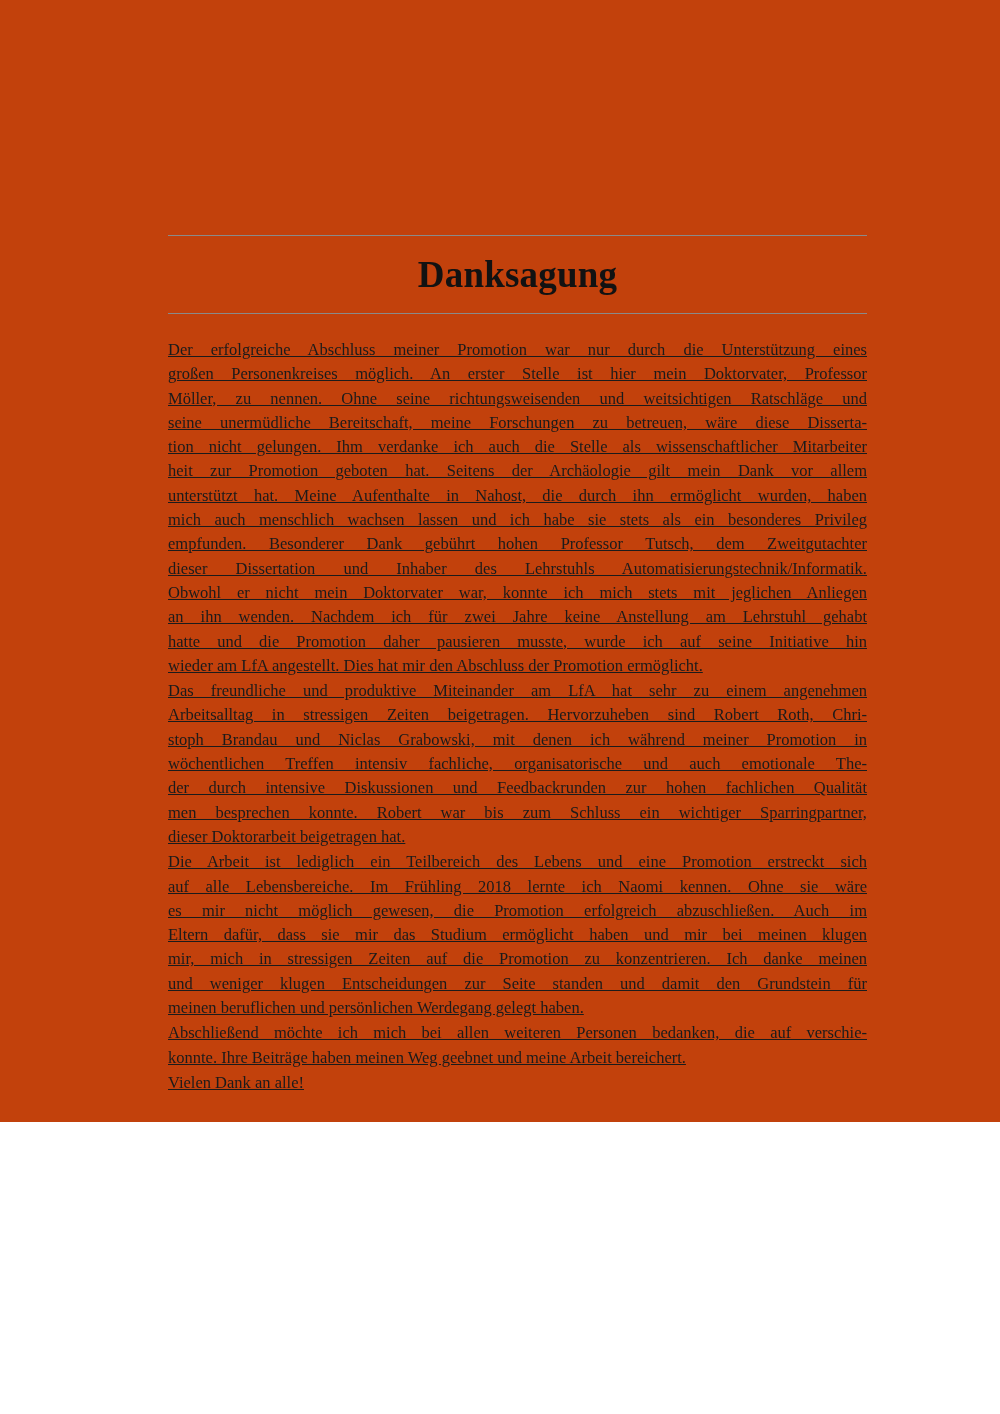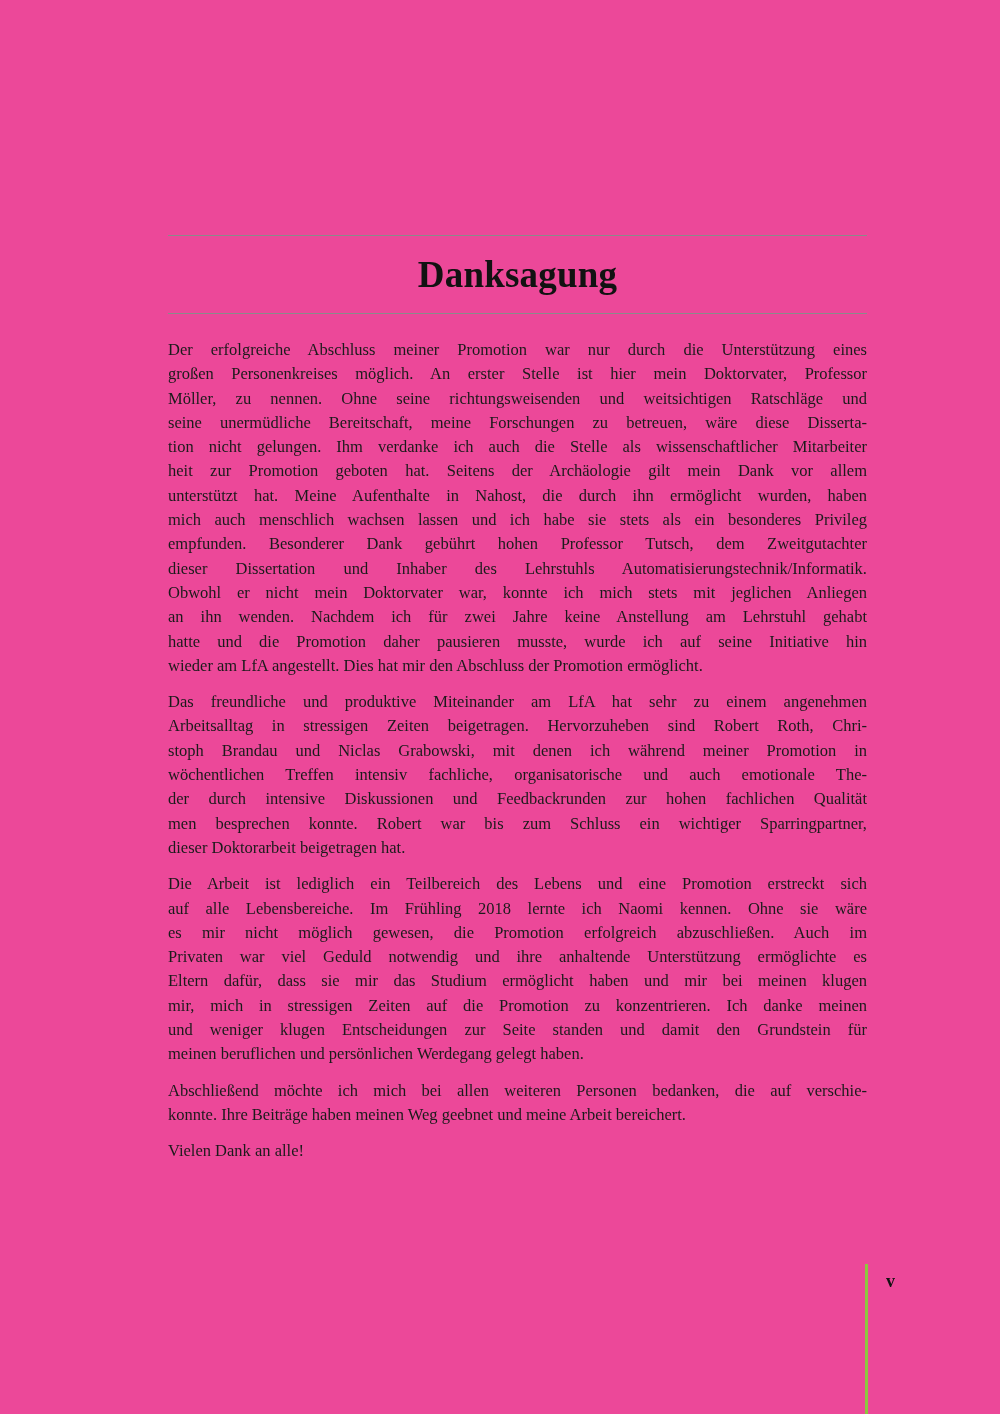--- a/index.html
+++ b/index.html
@@ -3,22 +3,22 @@
 <meta charset="utf-8">
 <style>
   html, body {
     margin: 0;
     padding: 0;
     background: #ffffff;
   }
   .page {
     position: relative;
     width: 1000px;
-    height: 1414px;
-    background: #ec4899;
+    height: 1122px;
+    background: #c2410c;
     font-family: "Liberation Serif", "DejaVu Serif", serif;
     color: #1b1b1b;
     overflow: hidden;
   }
   
   .chapter-heading {
     position: absolute;
     left: 168px;
     top: 235px;
     width: 699px;
@@ -40,25 +40,26 @@
   .body-text {
     position: absolute;
     left: 168px;
     top: 338px;
     width: 699px;
     font-size: 16.5px;
     line-height: 24.3px;
     color: #1b1b1b;
   }
   .para { margin: 0; }
-  .para + .para { margin-top: 12px; }
+  .para + .para { margin-top: 1px; }
   .line {
     text-align: justify;
     text-align-last: justify;
     white-space: normal;
+    text-decoration: underline;
   }
   .line.last {
     text-align-last: left;
   }
   
   .footer-accent {
     position: absolute;
     left: 865px;
     top: 1264px;
     width: 3px;
@@ -106,21 +107,20 @@
         <div class="line">stoph Brandau und Niclas Grabowski, mit denen ich während meiner Promotion in</div>
         <div class="line">wöchentlichen Treffen intensiv fachliche, organisatorische und auch emotionale The-</div>
         <div class="line">der durch intensive Diskussionen und Feedbackrunden zur hohen fachlichen Qualität</div>
         <div class="line">men besprechen konnte.  Robert war bis zum Schluss ein wichtiger Sparringpartner,</div>
         <div class="line last">dieser Doktorarbeit beigetragen hat.</div>
       </div>
       <div class="para">
         <div class="line">Die Arbeit ist lediglich ein Teilbereich des Lebens und eine Promotion erstreckt sich</div>
         <div class="line">auf alle Lebensbereiche.  Im Frühling 2018 lernte ich Naomi kennen.  Ohne sie wäre</div>
         <div class="line">es mir nicht möglich gewesen, die Promotion erfolgreich abzuschließen.  Auch im</div>
-        <div class="line">Privaten war viel Geduld notwendig und ihre anhaltende Unterstützung ermöglichte es</div>
         <div class="line">Eltern dafür, dass sie mir das Studium ermöglicht haben und mir bei meinen klugen</div>
         <div class="line">mir, mich in stressigen Zeiten auf die Promotion zu konzentrieren. Ich danke meinen</div>
         <div class="line">und weniger klugen Entscheidungen zur Seite standen und damit den Grundstein für</div>
         <div class="line last">meinen beruflichen und persönlichen Werdegang gelegt haben.</div>
       </div>
       <div class="para">
         <div class="line">Abschließend möchte ich mich bei allen weiteren Personen bedanken, die auf verschie-</div>
         <div class="line last">konnte. Ihre Beiträge haben meinen Weg geebnet und meine Arbeit bereichert.</div>
       </div>
       <div class="para">

